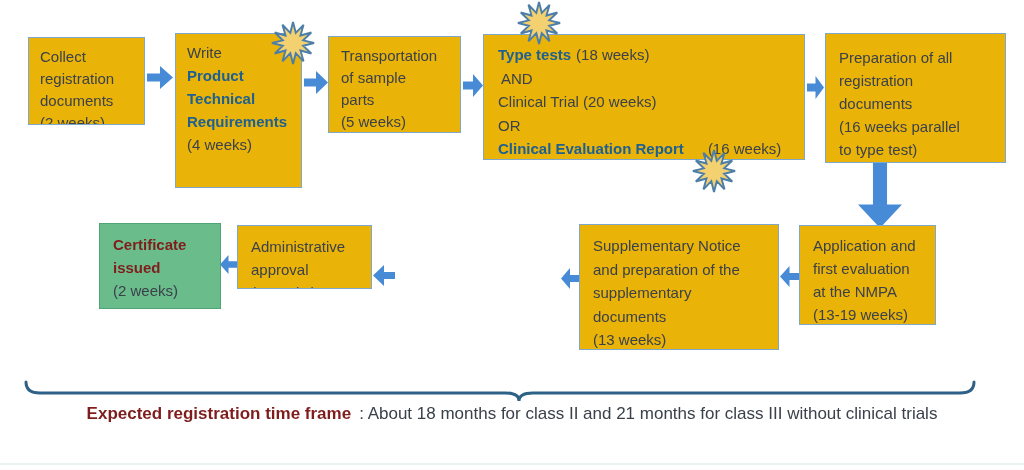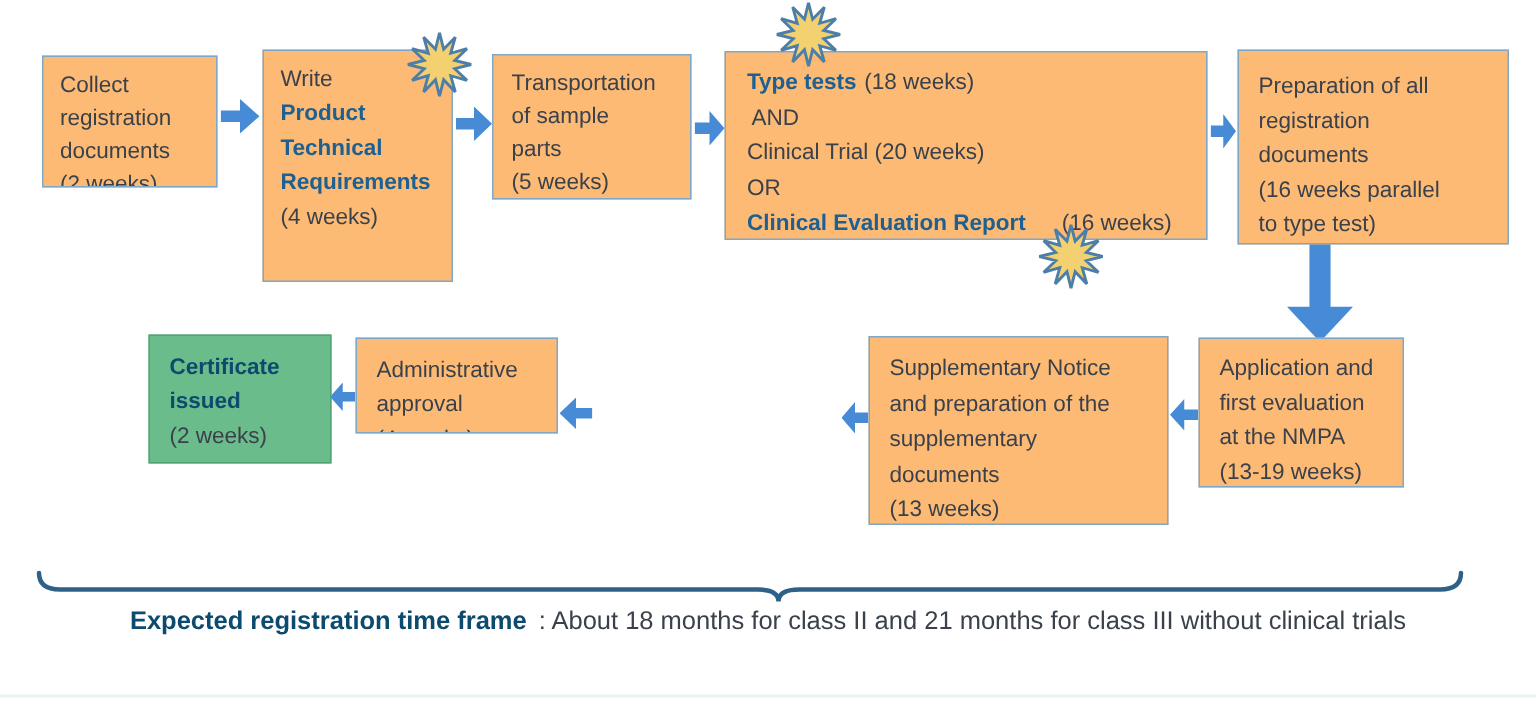--- a/index.html
+++ b/index.html
@@ -8,29 +8,29 @@
     width: 1024px;
     height: 470px;
     background: #ffffff;
     font-family: "Liberation Sans", sans-serif;
     color: #3A414B;
     overflow: hidden;
   }
   .box {
     position: absolute;
     box-sizing: border-box;
-    background: #fdba74;
+    background: #eab308;
     border: 1px solid #7FA7C9;
     font-size: 15px;
     z-index: 1;
     overflow: hidden;
   }
   .ln { white-space: nowrap; }
   .bold-blue { font-weight: 700; color: #1D6091; }
-  .bold-dark { font-weight: 700; color: #0c4a6e; }
+  .bold-dark { font-weight: 700; color: #7f1d1d; }
 
   
   #b1  { left: 28px;  top: 37px;  width: 117px; height: 88px;  padding: 8px 8px 0 11px;  line-height: 22px; }
   #b2  { left: 175px; top: 33px;  width: 127px; height: 155px; padding: 7px 8px 0 11px;  line-height: 23px; }
   #b3  { left: 328px; top: 36px;  width: 133px; height: 97px;  padding: 8px 8px 0 12px;  line-height: 22px; }
   #b4  { left: 483px; top: 34px;  width: 322px; height: 126px; padding: 8px 10px 0 14px; line-height: 23.5px; }
   #b5  { left: 825px; top: 33px;  width: 181px; height: 130px; padding: 12px 8px 0 13px; line-height: 23px; }
   
   #b6  { left: 799px; top: 225px; width: 137px; height: 100px; padding: 8px 8px 0 13px;  line-height: 23px; }
   #b7  { left: 579px; top: 224px; width: 200px; height: 126px; padding: 9px 8px 0 13px;  line-height: 23.5px; }

